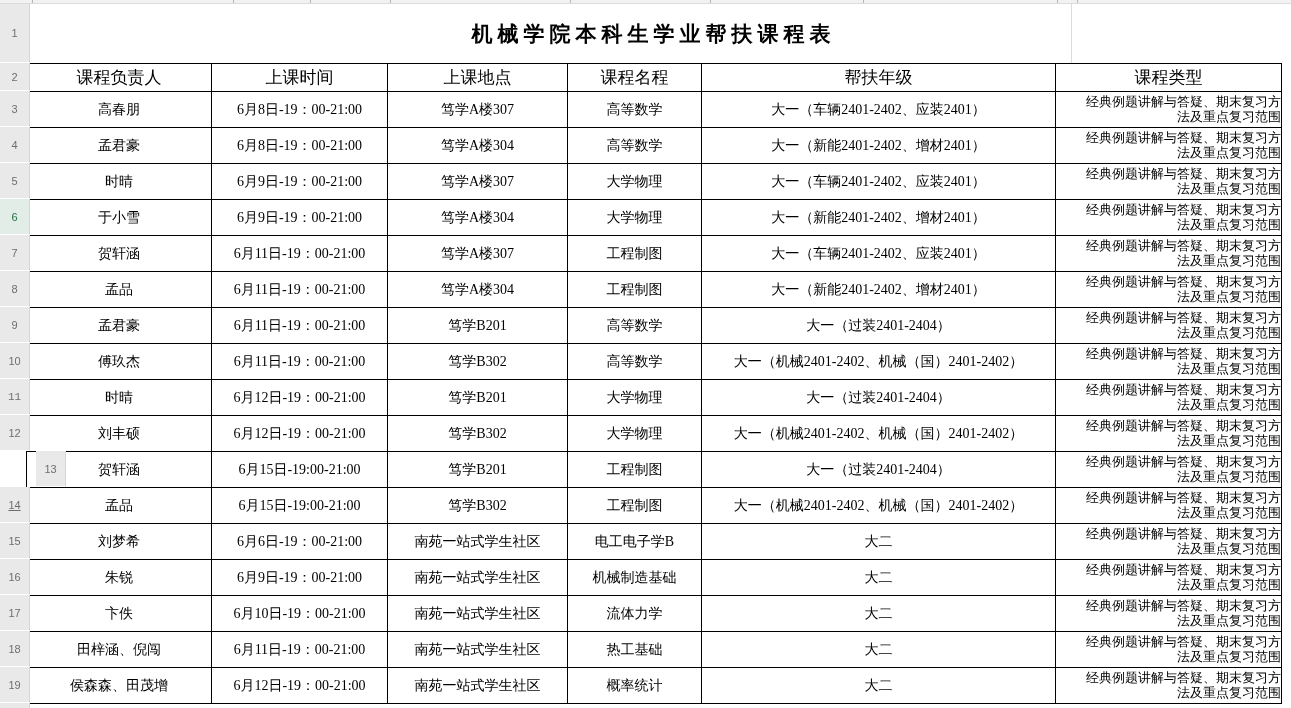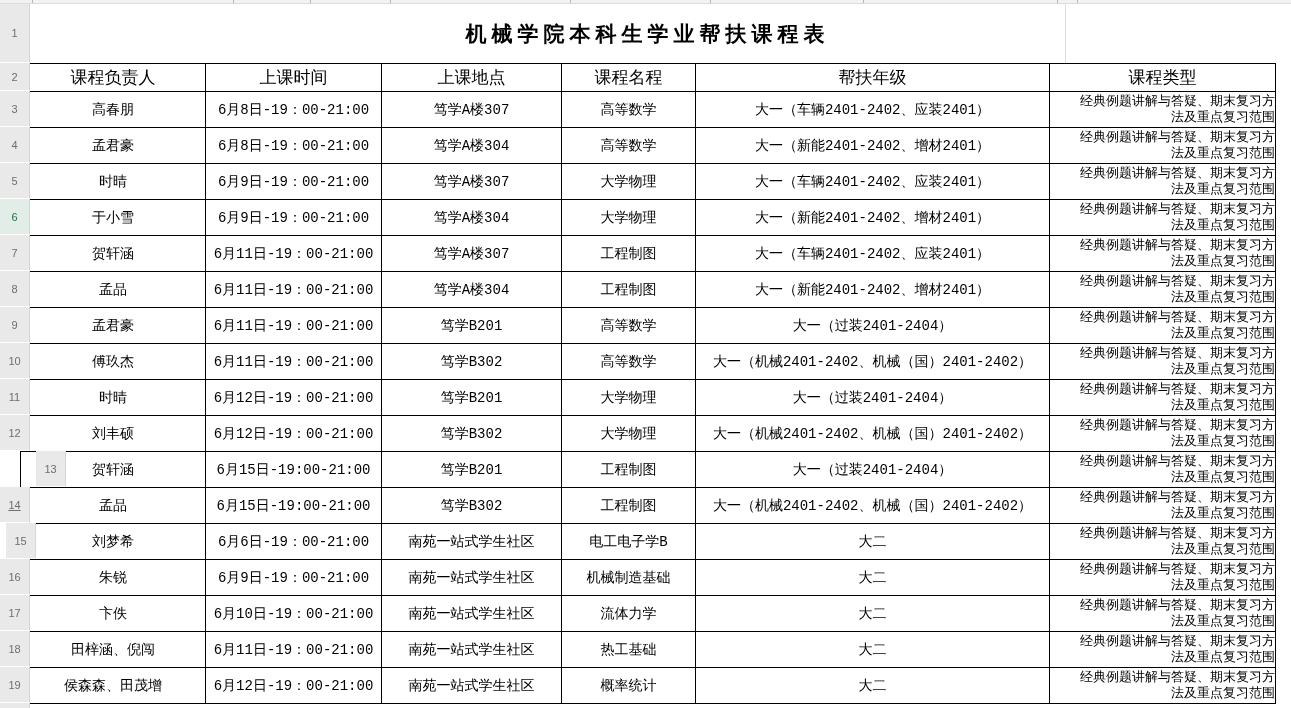--- a/index.html
+++ b/index.html
@@ -9,21 +9,21 @@
   .top-strip{position:absolute;top:0;left:0;width:1291px;height:3px;background:#f2f2f2;
              border-bottom:1px solid #dcdcdc;z-index:3;}
   .tick{position:absolute;top:0;width:1px;height:3px;background:#b8b8b8;}
   
   .gutter{position:absolute;top:4px;left:0;width:30px;z-index:2;}
   .gcell{width:30px;box-sizing:border-box;background:#e9e9e9;border-bottom:1px solid #ffffff;
          border-right:1px solid #d6d6d6;display:flex;align-items:center;justify-content:center;
          font-family:"Liberation Sans","DejaVu Sans",sans-serif;font-size:11px;color:#6e6e6e;}
   .gcell.selected{color:#217346;background:#e1ede6;}
   
-  .sheet{position:absolute;left:20px;top:4px;width:1261px;font-family:Liberation Mono, monospace;}
+  .sheet{position:absolute;left:26px;top:4px;width:1261px;}
   .title-row{position:relative;height:59px;background:#ffffff;}
   .title{position:absolute;left:0;width:1255px;top:50%;transform:translateY(-50%);
          text-align:center;font-size:21px;font-weight:bold;letter-spacing:5px;white-space:nowrap;}
   .faint-line{position:absolute;left:1045px;top:0;width:1px;height:59px;background:#dcdcdc;}
   table.course{border-collapse:collapse;table-layout:fixed;width:1255px;}
   table.course th,table.course td{border:1.5px solid #000000;text-align:center;vertical-align:middle;
          padding:0;overflow:hidden;}
   table.course thead tr{height:28px;}
   table.course th{font-size:17px;font-weight:normal;}
   table.course tbody tr{height:36px;}
@@ -53,25 +53,25 @@
       <div class="gcell" style="height: 59px;">1</div>
       <div class="gcell" style="height: 28px;">2</div>
       <div class="gcell" style="height: 36px;">3</div>
       <div class="gcell" style="height: 36px;">4</div>
       <div class="gcell" style="height: 36px;">5</div>
       <div class="gcell selected" style="height: 36px;">6</div>
       <div class="gcell" style="height: 36px;">7</div>
       <div class="gcell" style="height: 36px;">8</div>
       <div class="gcell" style="height: 36px;">9</div>
       <div class="gcell" style="height: 36px;">10</div>
-      <div class="gcell" style="height: 36px;">11</div>
+      <div class="gcell" style="height: 36px; font-family: Liberation Mono, monospace;">11</div>
       <div class="gcell" style="height: 36px;">12</div>
       <div class="gcell" style="height: 36px; margin-left: 36px;">13</div>
       <div class="gcell" style="height: 36px; text-decoration: underline;">14</div>
-      <div class="gcell" style="height: 36px; margin-left: 6px;">15</div>
+      <div class="gcell" style="height: 36px;">15</div>
       <div class="gcell" style="height: 36px;">16</div>
       <div class="gcell" style="height: 36px; text-align: right;">17</div>
       <div class="gcell" style="height: 36px;">18</div>
       <div class="gcell" style="height: 36px;">19</div>
       <div class="gcell" style="height: 6px;"></div>
     </div>
 
   <div class="sheet">
     <div class="title-row">
       <div class="faint-line"></div>

